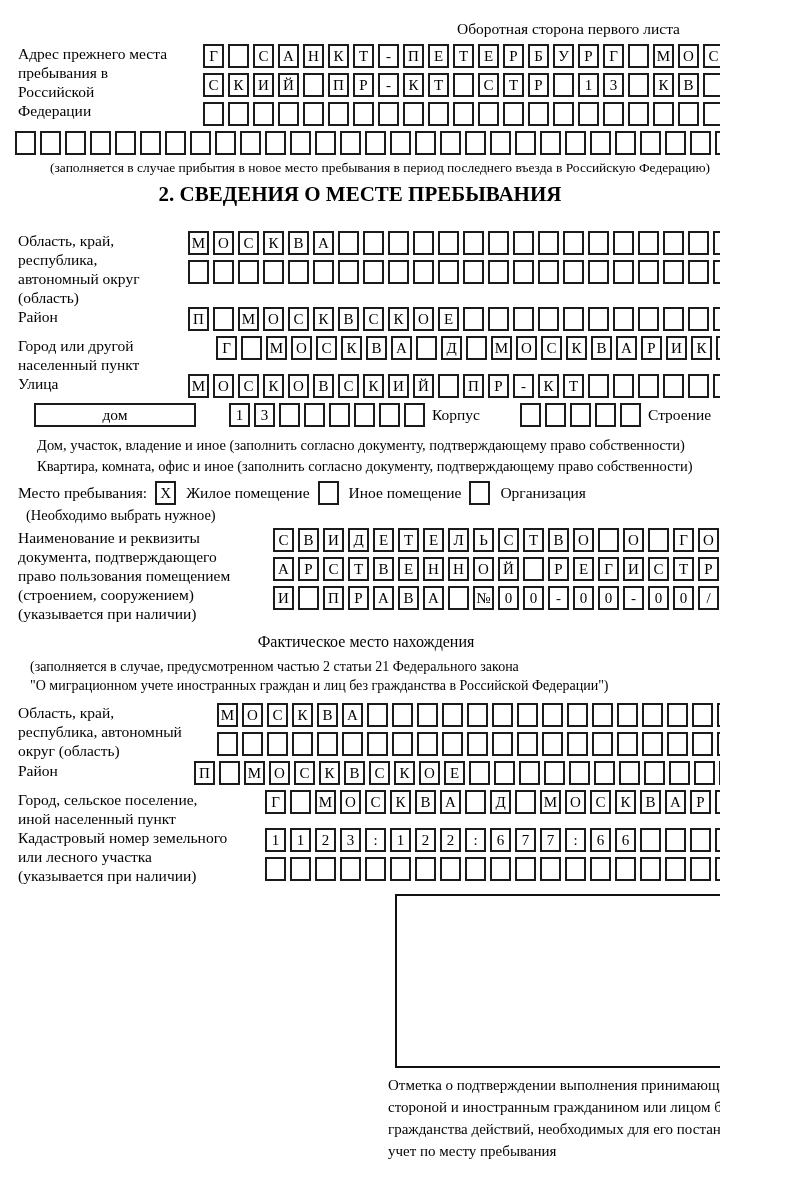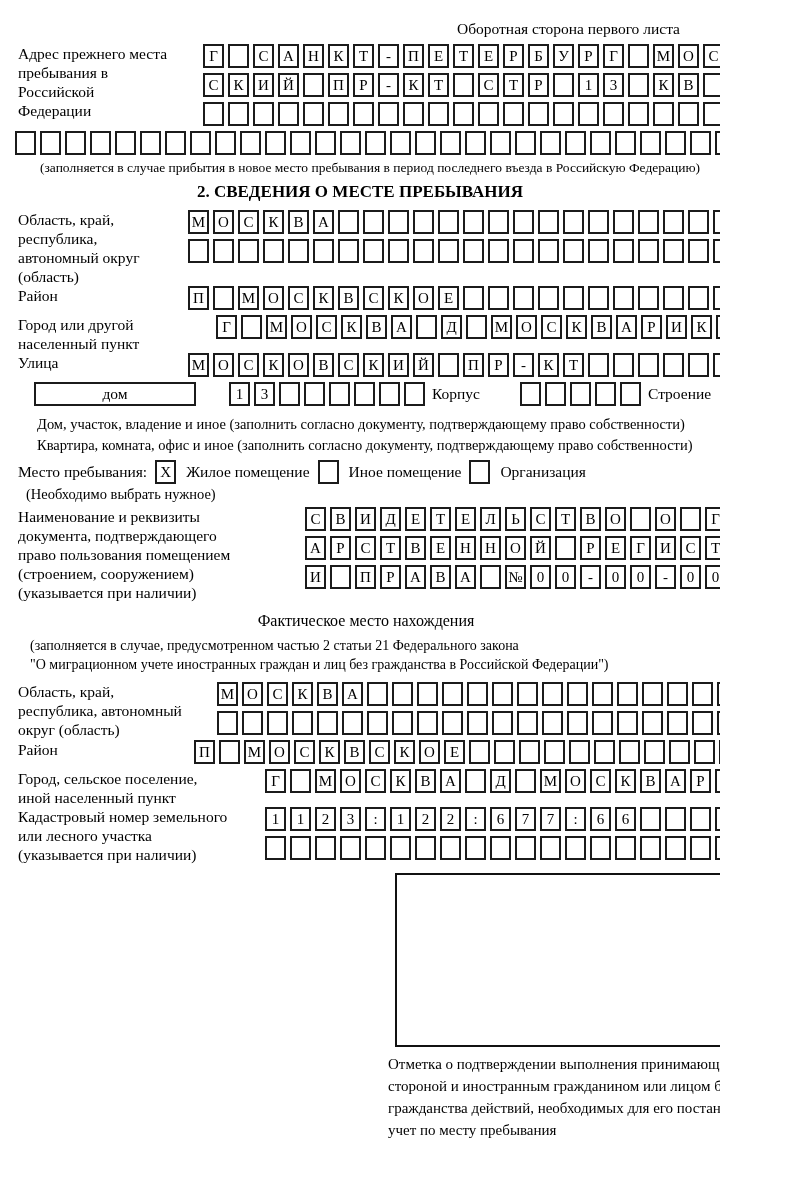--- a/index.html
+++ b/index.html
@@ -18,43 +18,43 @@
   }
   .field{display:flex; margin-left:18px;}
   .w152{width:152px;flex:none;}
   .w137{width:137px;flex:none;}
   .w165{width:165px;flex:none;}
   .w166{width:166px;flex:none;}
   .w143{width:143px;flex:none;}
   .w214{width:214px;flex:none;}
   .w222{width:222px;flex:none;}
   .fullrow{margin-left:15px;}
-  .note-center{font-size:13.5px; margin:1px 0 2px 0;padding-left:40px;}
-  .h2{text-align:center; font-weight:bold; font-size:17px; margin:6px 0 8px 0;}
+  .note-center{text-align:center; font-size:13.5px; margin:1px 0 2px 0;padding-left:40px;}
+  .h2{text-align:center; font-weight:bold; font-size:21px; margin:6px 0 24px 0;}
   .h3{text-align:center; font-weight:normal; font-size:16px; margin:10px 0 6px 0;padding-left:12px;}
   .sub{text-align:left; font-size:14px; line-height:19px; margin:0 30px 8px 30px;}
   .inline-note{margin:0 0 4px 37px; font-size:14.5px;}
   .houserow{display:flex; align-items:flex-start; margin-left:34px; margin-bottom:5px;}
   .labelbox{
     box-sizing:border-box; border:2px solid #1b1b1b; height:24px;
     text-align:center; font-size:15.5px; line-height:20px; flex:none;
   }
   .lb-dom{width:162px; }
   .lb-kv{width:200px; margin-right:8px;}
   .mid-label{font-size:15.5px; line-height:24px; margin:0 7px 0 3px; flex:none;}
   .stayrow{display:flex; align-items:center; margin:6px 0 2px 18px; font-size:15.5px;}
   .stayrow .cell{margin:0 10px 0 8px;}
   .gap1{margin-left:2px;}
   .choose-note{width:672px; text-align:left; font-size:14.5px; margin-top:2px;padding-left:26px;}
   .stampbox{
     box-sizing:border-box; width:362px; height:174px;
     border:2px solid #111; margin:8px 0 6px 395px; background:#fff;
   }
   .stamp-note{width:392px; margin-left:388px; text-align:left; font-size:15px; line-height:22px;}
-  .mt4{margin-top:4px;gap:32px;} .mt6{margin-top:6px;} .mt2{margin-top:2px;}
+  .mt4{margin-top:4px;} .mt6{margin-top:6px;} .mt2{margin-top:2px;}
 </style>
 </head>
 <body>
 
 <div class="page">
 
   <div class="hdr-note">Оборотная сторона первого листа</div>
 
   <div class="field mt6">
     <div class="flabel w152">Адрес прежнего места пребывания в Российской Федерации</div>

